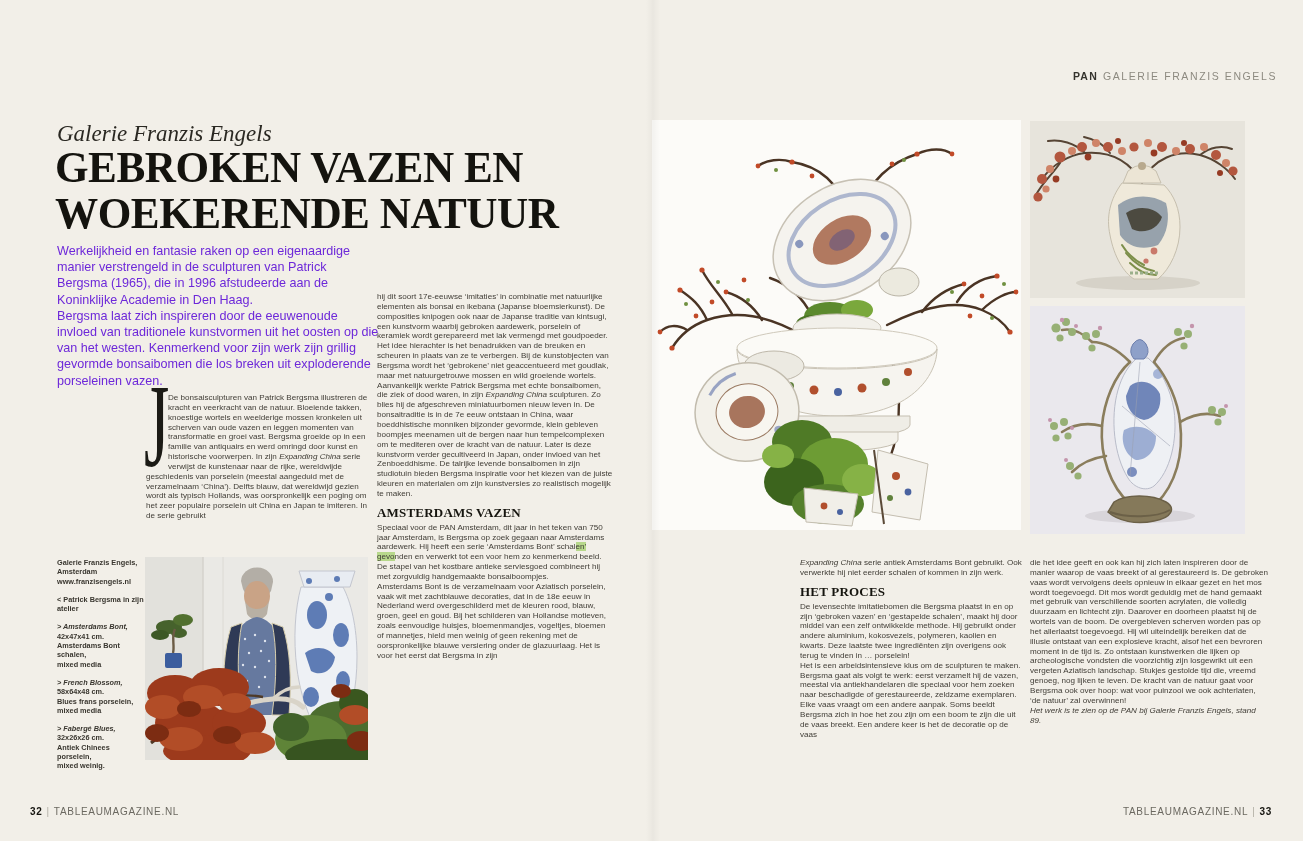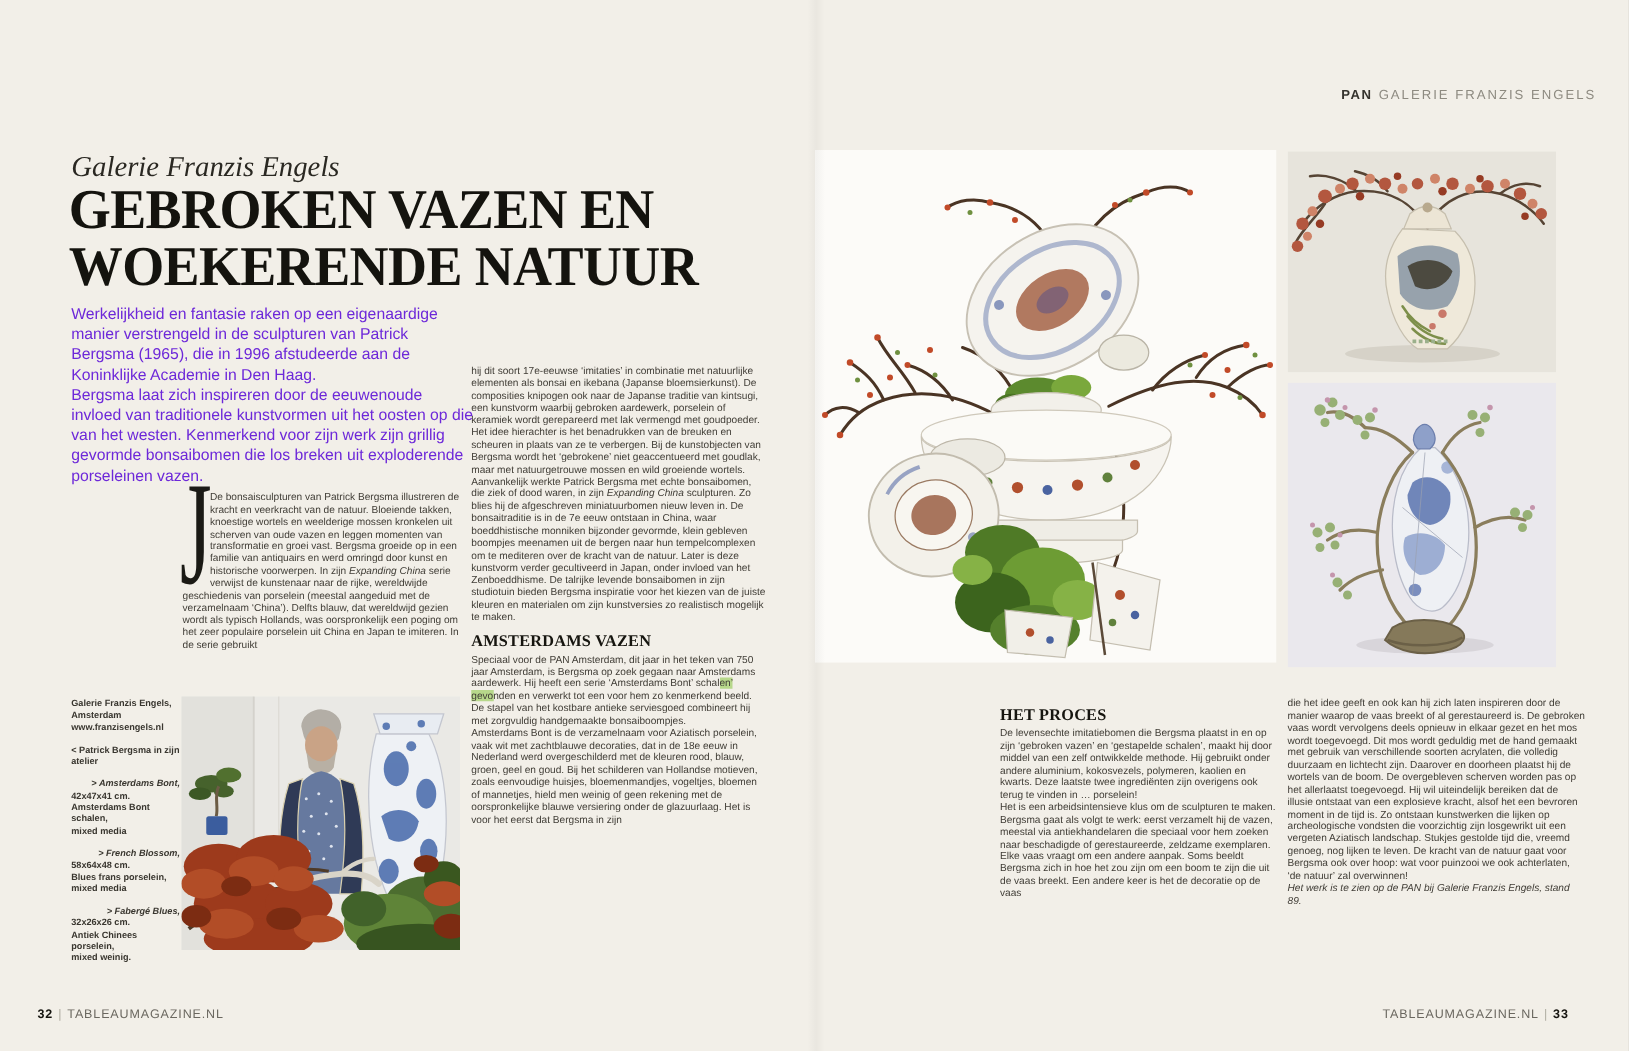--- a/index.html
+++ b/index.html
@@ -8,34 +8,34 @@
   .spine{position:absolute;left:646px;top:0;width:14px;height:841px;
     background:linear-gradient(90deg,rgba(0,0,0,0.00),rgba(0,0,0,0.035),rgba(0,0,0,0.00));pointer-events:none;}
 
   
   .brand{position:absolute;top:22px;right:26px;font-size:10.5px;letter-spacing:1.6px;color:#8d8a80;white-space:nowrap;margin-top:48px;}
   .brand .pan{font-weight:bold;color:#35332d;margin-right:5px;letter-spacing:1.2px;}
   .foot{position:absolute;top:806px;font-size:10px;letter-spacing:.7px;color:#6b6860;white-space:nowrap;}
   .foot b{color:#15140f;}
   .foot .sep{margin:0 4px;color:#b1aea4;}
   .foot-l{left:30px;}
-  .foot-r{right:48px;}
+  .foot-r{right:31px;}
 
   
   .kicker{position:absolute;left:57px;top:121px;font-family:"Liberation Serif",serif;
     font-style:italic;font-size:23px;color:#2a2822;}
   .title{position:absolute;left:55px;top:144px;margin:0;font-family:"Liberation Serif",serif;
     font-weight:700;font-size:45px;line-height:46px;color:#14130e;letter-spacing:-.5px;
     transform:scaleX(.96);transform-origin:0 0;white-space:nowrap;}
   .intro{position:absolute;left:57px;top:243px;width:322px;margin:0;
     font-size:12.6px;line-height:16.2px;color:#6d28d9;white-space:pre-line;}
 
   
   .body{font-size:8.1px;line-height:9.85px;color:#403d36;white-space:pre-line;margin:0;text-align:left;}
-  .it{font-style:italic;text-align:right;}
+  .it{font-style:italic;}
   .hl{background:#b7d88b;}
   .col1{position:absolute;left:146px;top:393px;width:226px;}
   .col2{position:absolute;left:377px;top:292px;width:237px;}
   .colA{position:absolute;left:800px;top:558px;width:224px;}
   .colB{position:absolute;left:1030px;top:558px;width:238px;}
   h2.sec{font-family:"Liberation Serif",serif;font-size:13px;line-height:14px;color:#16150f;
     margin:7px 0 3px 0;font-weight:700;letter-spacing:.2px;}
   .dcwrap{float:left;width:22px;height:70px;position:relative;}
   .dc{position:absolute;left:-2px;top:-8px;display:block;font-family:"Liberation Serif",serif;
     font-size:118px;line-height:.72;color:#1b1a15;transform:scaleX(.55);transform-origin:0 0;}
@@ -412,20 +412,21 @@
         <circle cx="196" cy="100" r="2"></circle>
           <circle cx="36" cy="154" r="2"></circle>
       </g>
 
       <path d="M84,196 C96,188 122,188 136,196 C146,202 142,212 124,215 C106,219 88,215 78,206 Z" fill="#85795a" stroke="#6b6047" stroke-width="1.5"></path>
       <path d="M80,206 C96,212 126,212 140,204" stroke="#6b6047" stroke-width="2" fill="none"></path>
     </svg>
   </div>
 
   <div class="colA">
+    <p class="body"><span class="it">Expanding China</span><span> serie antiek Amsterdams Bont gebruikt. Ook verwerkte hij niet eerder schalen of kommen in zijn werk.</span></p>
     <h2 class="sec">HET PROCES</h2>
     <p class="body"><span>De levensechte imitatiebomen die Bergsma plaatst in en op zijn ‘gebroken vazen’ en ‘gestapelde schalen’, maakt hij door middel van een zelf ontwikkelde methode. Hij gebruikt onder andere aluminium, kokosvezels, polymeren, kaolien en kwarts. Deze laatste twee ingrediënten zijn overigens ook terug te vinden in … porselein!
 Het is een arbeidsintensieve klus om de sculpturen te maken. Bergsma gaat als volgt te werk: eerst verzamelt hij de vazen, meestal via antiekhandelaren die speciaal voor hem zoeken naar beschadigde of gerestaureerde, zeldzame exemplaren. Elke vaas vraagt om een andere aanpak. Soms beeldt Bergsma zich in hoe het zou zijn om een boom te zijn die uit de vaas breekt. Een andere keer is het de decoratie op de vaas</span></p>
   </div>
 
   <div class="colB">
     <p class="body"><span>die het idee geeft en ook kan hij zich laten inspireren door de manier waarop de vaas breekt of al gerestaureerd is. De gebroken vaas wordt vervolgens deels opnieuw in elkaar gezet en het mos wordt toegevoegd. Dit mos wordt geduldig met de hand gemaakt met gebruik van verschillende soorten acrylaten, die volledig duurzaam en lichtecht zijn. Daarover en doorheen plaatst hij de wortels van de boom. De overgebleven scherven worden pas op het allerlaatst toegevoegd. Hij wil uiteindelijk bereiken dat de illusie ontstaat van een explosieve kracht, alsof het een bevroren moment in de tijd is. Zo ontstaan kunstwerken die lijken op archeologische vondsten die voorzichtig zijn losgewrikt uit een vergeten Aziatisch landschap. Stukjes gestolde tijd die, vreemd genoeg, nog lijken te leven. De kracht van de natuur gaat voor Bergsma ook over hoop: wat voor puinzooi we ook achterlaten, ‘de natuur’ zal overwinnen!
 </span><span class="it">Het werk is te zien op de PAN bij Galerie Franzis Engels, stand 89.</span></p>
   </div>
 

